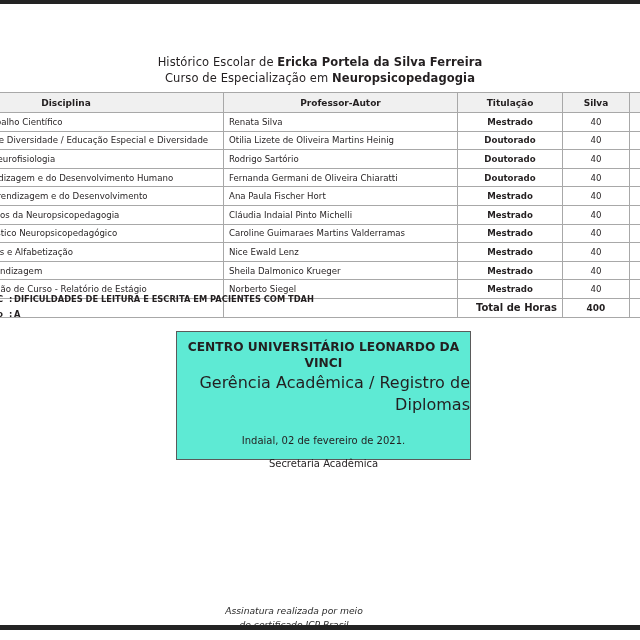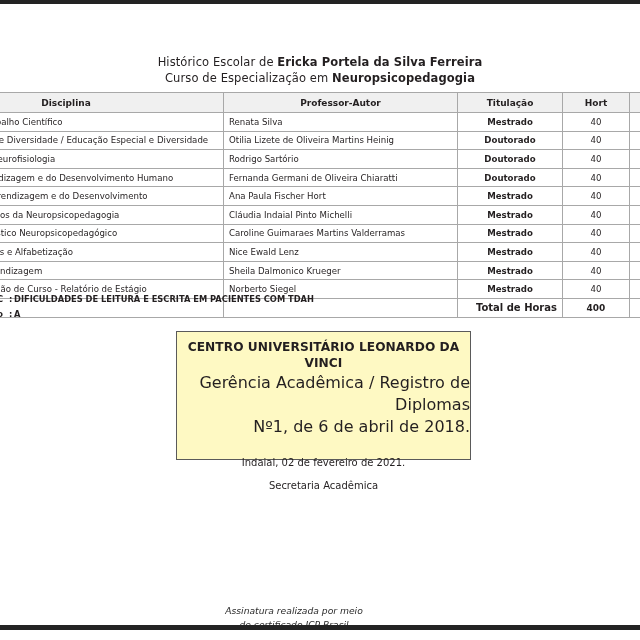--- a/index.html
+++ b/index.html
@@ -115,21 +115,21 @@
   .info-value { flex: 1; }
 
   
   .reg-box {
     position: absolute;
     top: 327px;
     left: 176px;
     width: 295px;
     height: 129px;
     border: 1.3px solid #5a5a5a;
-    background: #fef9c3;
+    background: #5eead4;
     box-sizing: border-box;
     text-align: center;
     padding-top: 7px;
   }
   .reg-title {
     font-size: 12.2px;
     font-weight: bold;
     letter-spacing: 0.05px;
     line-height: 1.35;
   }
@@ -169,21 +169,21 @@
     <div class="line"><span>Histórico Escolar de </span><b>Ericka Portela da Silva Ferreira</b></div>
     <div class="line"><span>Curso de Especialização em </span><b>Neuropsicopedagogia</b></div>
   </div>
 
   <table class="grade-table">
     <thead>
       <tr>
         <th class="col-disc">Disciplina</th>
         <th class="col-prof">Professor-Autor</th>
         <th class="col-titu">Titulação</th>
-        <th class="col-carga">Hort</th>
+        <th class="col-carga">Silva</th>
         <th class="col-freq">Frequência</th>
       </tr>
     </thead>
     <tbody id="table-body">
         <tr>
           <td class="col-disc">Metodologia do Trabalho Científico</td>
           <td class="col-prof">Renata Silva</td>
           <td class="col-titu">Mestrado</td>
           <td class="col-carga">40</td>
           <td class="col-freq">F/S</td>
@@ -272,21 +272,20 @@
     <div class="info-row">
       <span class="info-label">Conceito</span>
       <span class="info-sep">:</span>
       <span class="info-value">A</span>
     </div>
   </div>
 
   <div class="reg-box">
     <div class="reg-title">CENTRO UNIVERSITÁRIO LEONARDO DA VINCI</div>
     <div class="reg-sub">Gerência Acadêmica / Registro de Diplomas</div>
-    <div class="reg-sub">Nº1, de 6 de abril de 2018.</div>
     <div class="reg-gap"></div>
     <div class="reg-gap"></div>
     <div class="reg-line">Indaial, 02 de fevereiro de 2021.</div>
     <div class="reg-gap"></div>
     <div class="reg-line">Secretaria Acadêmica</div>
   </div>
 
   <div class="sig-note">
     <div>Assinatura realizada por meio</div>
     <div>de certificado ICP-Brasil</div>

